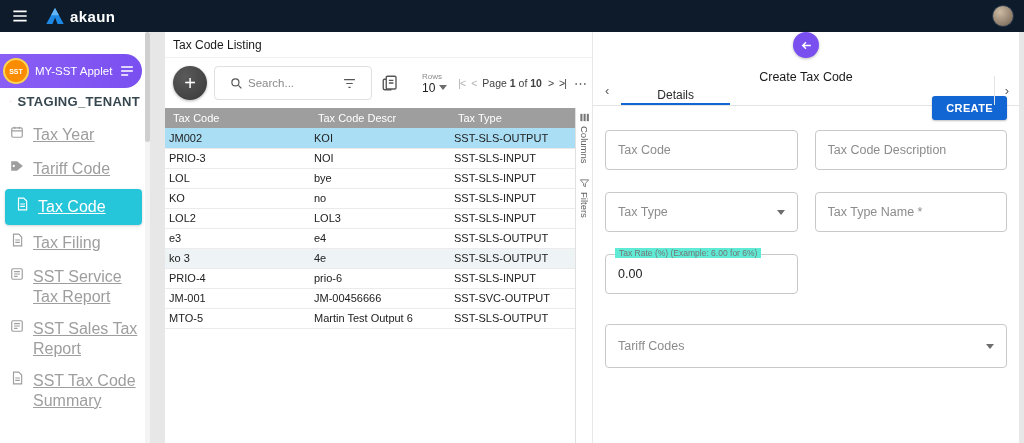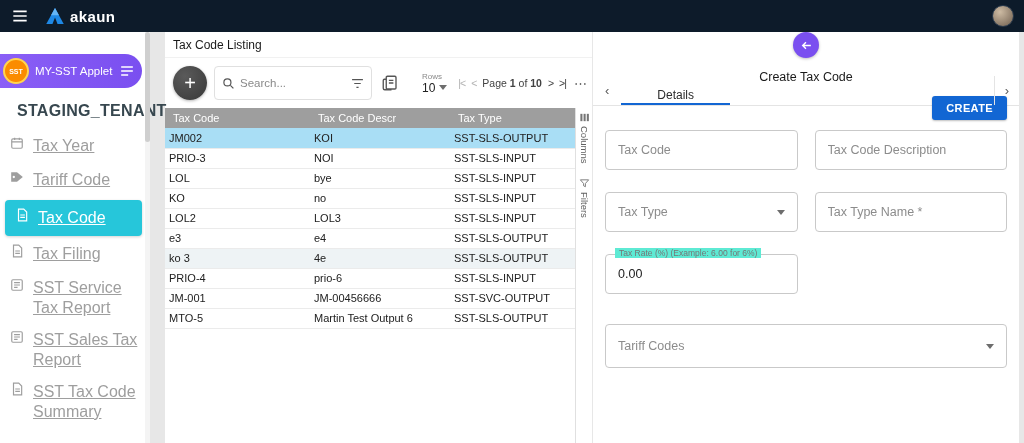--- a/index.html
+++ b/index.html
@@ -27,39 +27,39 @@
 
   
   .applet-pill { height:34px; margin-right:8px; border-radius:0 17px 17px 0;
     background:linear-gradient(90deg,#8a5ff6,var(--accent-purple,#7a4ff0));
     display:flex; align-items:center; gap:6px; padding:0 8px 0 3px;
     color:#fff; font-size:11.5px; font-weight:500; cursor:pointer; }
   .sst-badge { width:26px; height:26px; border-radius:50%; background:#fb8c00;
     border:2px solid #ffd54f; color:#fff; font-size:7px; font-weight:bold;
     display:flex; align-items:center; justify-content:center; flex-shrink:0; }
   .applet-menu { margin-left:auto; display:flex; }
-  .tenant { display:flex; align-items:center; gap:7px; padding:14px 10px 10px 10px;
-    font-size:16px; font-weight:bold; color:#37474f; letter-spacing:.3px; }
+  .tenant { display:flex; align-items:center; gap:7px; padding:6px 10px 10px 10px;
+    font-size:13px; font-weight:bold; color:#37474f; letter-spacing:.3px; }
   .nav-item { display:flex; align-items:flex-start; gap:9px; min-height:34px;
     padding:6px 10px; color:#9e9e9e; font-size:16px; line-height:1.25; cursor:pointer;text-decoration:underline; }
   .nav-item svg { flex-shrink:0; }
   .nav-item.active { background:var(--active-cyan,#26c6da); color:#fff;
     border-radius:4px; margin:2px 8px 2px 5px; padding:8px 10px;
     box-shadow:0 1px 3px rgba(0,0,0,.18); }
 
   
   .listing-title { height:26px; display:flex; align-items:center; padding:0 8px;
     font-size:12px; font-weight:500; color:#1a1a1a; border-bottom:1px solid #f1f1f1; }
   .toolbar { height:50px; display:flex; align-items:center; gap:7px; padding:0 6px 0 8px; }
   .add-btn { width:34px; height:34px; border-radius:50%; border:none; cursor:pointer;
     background:radial-gradient(circle at 35% 30%, #5a5a5a, #383838); color:#fff;
     font-size:20px; line-height:1; display:flex; align-items:center; justify-content:center;
     box-shadow:0 1px 3px rgba(0,0,0,.3); flex-shrink:0; }
   .search-box { width:158px; height:34px; border:1px solid #e0e0e0; border-radius:4px;
-    display:flex; align-items:center; gap:5px; padding:0 7px; flex-shrink:0; }
+    display:flex; align-items:center; gap:5px; padding:0 15px; flex-shrink:0; }
   .search-box input { border:none; outline:none; flex:1; min-width:0; font-size:11.5px;
     font-family:inherit; color:#333; }
   .search-box input::placeholder { color:#8a8a8a; }
   .icon-btn { background:none; border:none; cursor:pointer; display:flex; padding:2px; }
   .rows-select { display:flex; flex-direction:column; cursor:pointer; flex-shrink:0; margin-left:14px; }
   .rows-label { font-size:8px; color:#8a8a8a; }
   .rows-value { font-size:12px; color:#212121; display:flex; align-items:center; gap:4px; }
   .caret-down { width:0; height:0; border-left:4px solid transparent;
     border-right:4px solid transparent; border-top:5px solid #6d6d6d; }
   .pagination { display:flex; align-items:center; gap:6px; font-size:10.5px;

